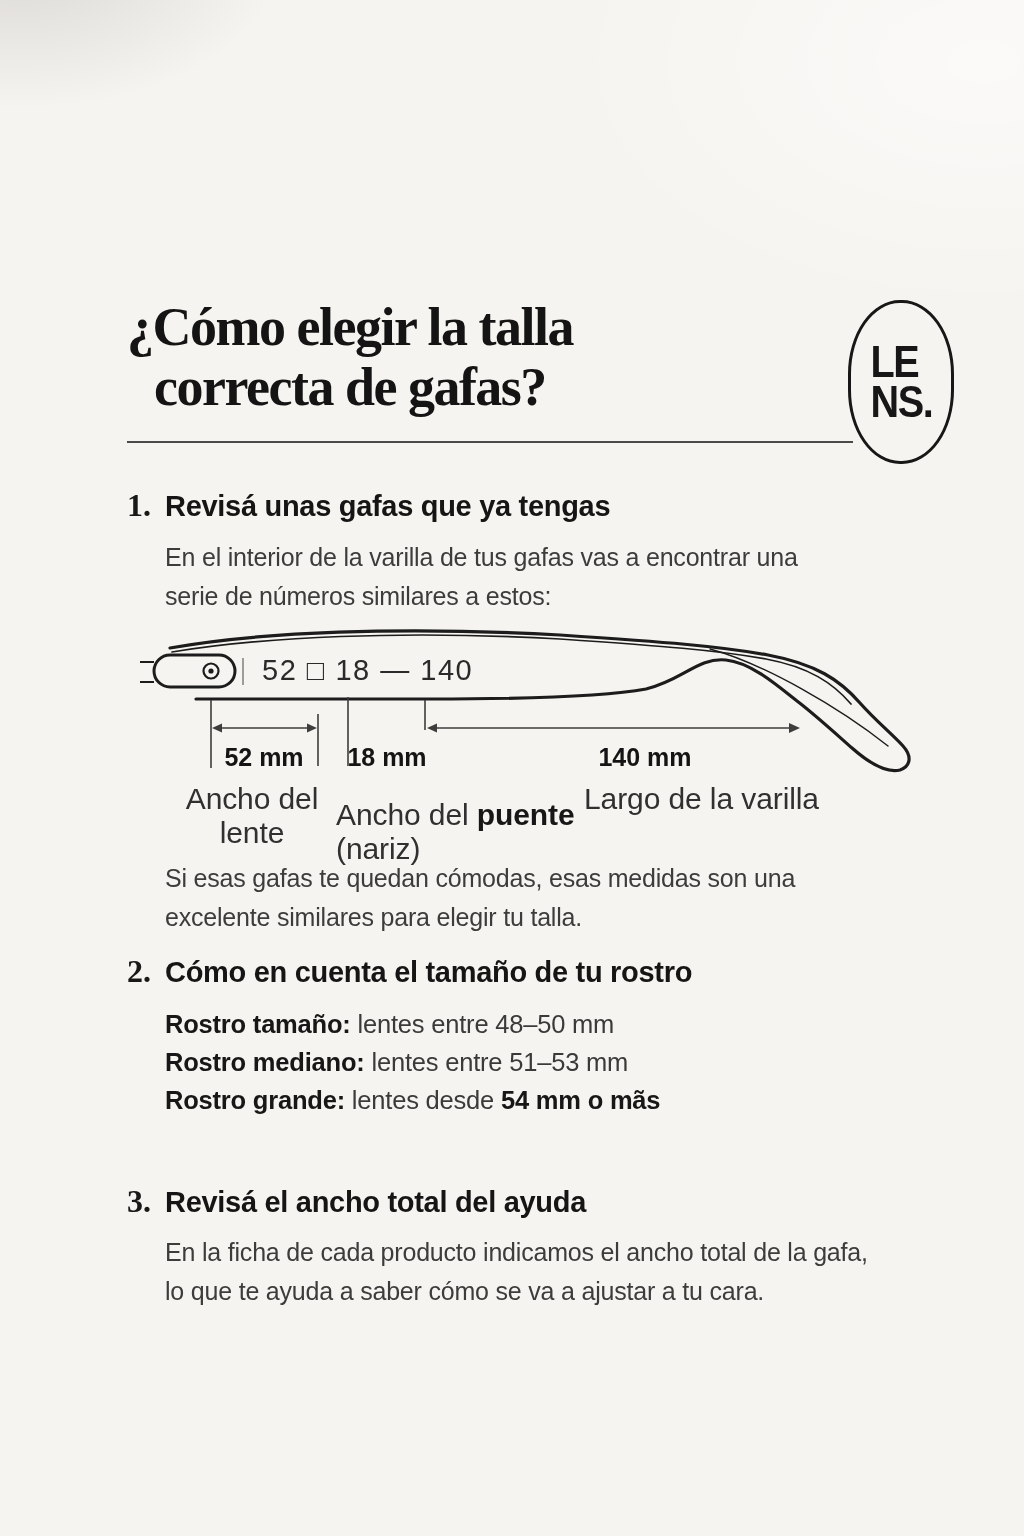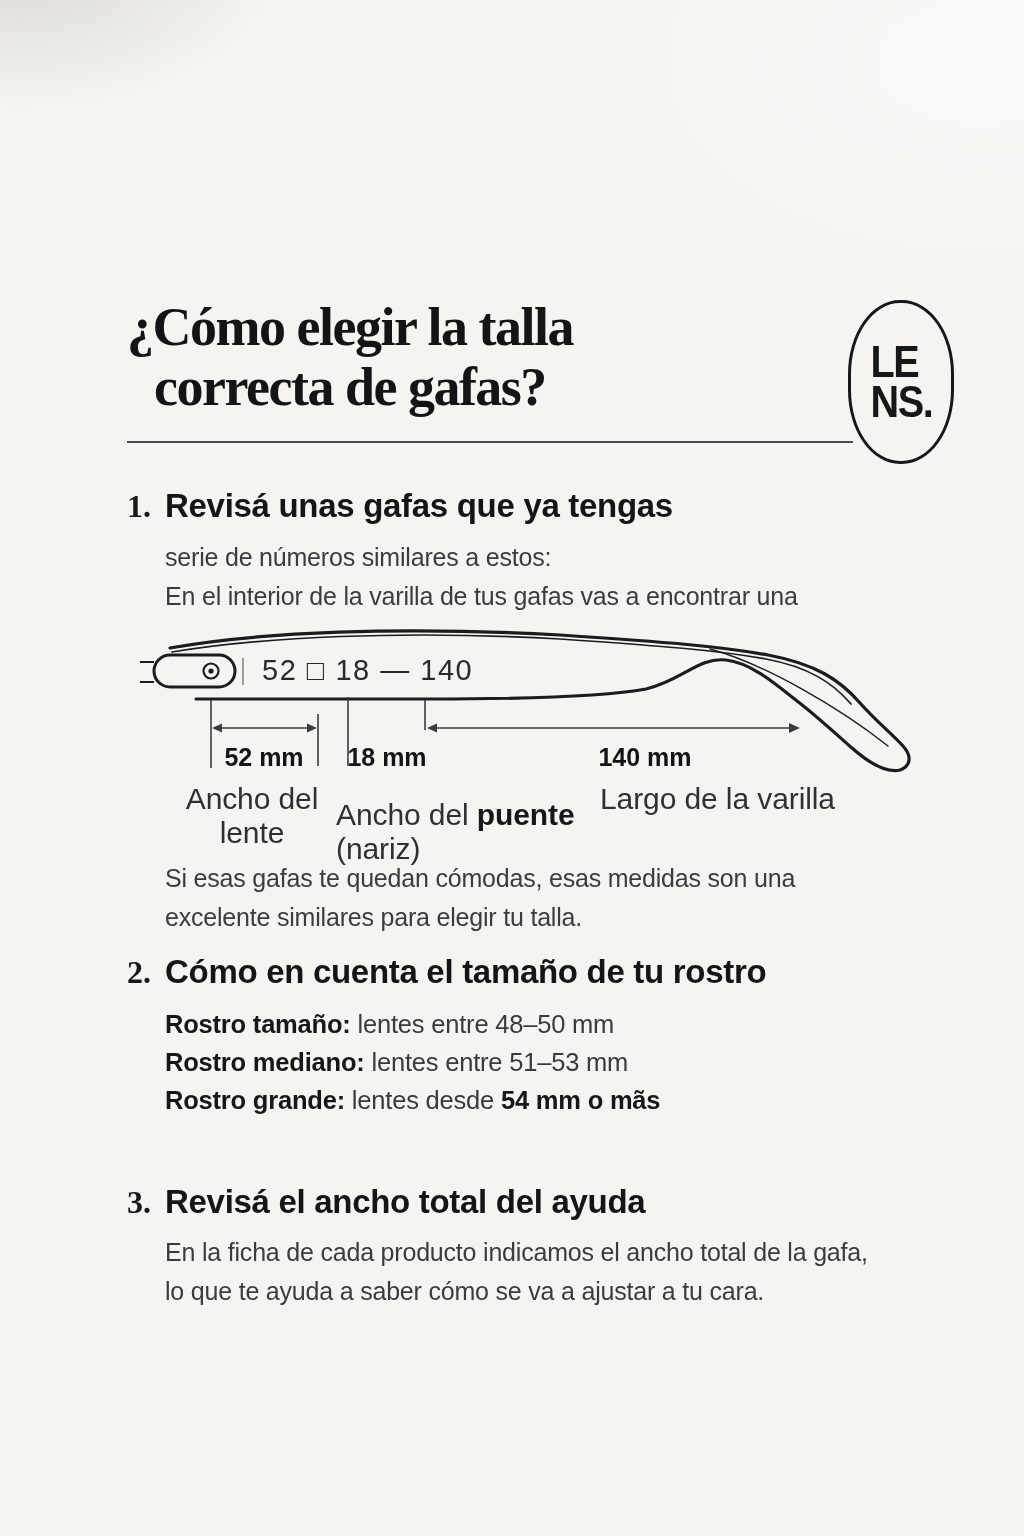--- a/index.html
+++ b/index.html
@@ -34,42 +34,42 @@
   }
   .logo-inner {
     font-size:44px; line-height:40px; font-weight:600;
     letter-spacing:-1.5px; color:#171717; text-align:left;
     transform:scaleX(.9);
   }
 
   
   .sec-head { position:absolute; display:flex; align-items:baseline; gap:14px; white-space:nowrap; }
   .sec-num  { font-family:"Liberation Serif", serif; font-size:32px; font-weight:600; color:#181818; }
-  .sec-title{ font-size:33px; font-weight:700; letter-spacing:-0.3px; color:#151515; }
+  .sec-title{ font-size:29px; font-weight:700; letter-spacing:-0.3px; color:#151515; }
 
   
   .para { position:absolute; left:165px; font-size:25px; line-height:39px;
           color:#3c3c3c; letter-spacing:-0.2px; white-space:nowrap; }
   .list { position:absolute; left:165px; font-size:25.5px; line-height:38px;
           color:#3a3a3a; letter-spacing:-0.2px; white-space:nowrap; }
   .list b, .b { font-weight:700; color:#171717; }
   .note { position:absolute; left:165px; font-size:22.5px; color:#3a3a3a;
           letter-spacing:-0.1px; white-space:nowrap; }
 
   
   .diagram { position:absolute; left:140px; top:616px; width:790px; height:245px; }
   .diagram svg { display:block; }
   .dim-value { font-family:"Liberation Sans", sans-serif; font-size:25px; font-weight:700; fill:#141414; }
   .arm-marking { font-family:"Liberation Sans","DejaVu Sans", sans-serif; font-size:29px;
                  font-weight:400; letter-spacing:1.5px; fill:#2a2a2a; }
   .dlabel { position:absolute; font-size:30px; line-height:34px; color:#303030;
             letter-spacing:-0.1px; white-space:nowrap; }
   .dlabel-1 { left:34px;  top:166px; width:156px; text-align:center; }
   .dlabel-2 { left:196px; top:182px; }
-  .dlabel-3 { left:444px; top:166px;margin-left:16px; }
+  .dlabel-3 { left:444px; top:166px; }
 </style>
 </head>
 <body>
 
 <div class="page">
 
   <div class="title">
     <div>¿Cómo elegir la talla</div>
     <div>correcta de gafas?</div>
   </div>
@@ -79,22 +79,22 @@
       <div>LE</div>
       <div>NS.</div>
     </div>
   </div>
 
   <div class="sec-head" style="left:127px; top:487px;">
     <span class="sec-num">1.</span>
     <span class="sec-title">Revisá unas gafas que ya tengas</span>
   </div>
   <div class="para" style="top:538px;">
+    <div>En el interior de la varilla de tus gafas vas a encontrar una</div>
     <div>serie de números similares a estos:</div>
-    <div>En el interior de la varilla de tus gafas vas a encontrar una</div>
   </div>
 
   <div class="diagram">
     <svg width="790" height="162" viewBox="0 0 790 162">
 
       <path d="M 30,32 C 120,16 260,10 420,19 C 525,26 578,30 628,39
                C 676,48 700,64 720,87 C 735,104 753,119 763,130
                C 772,140 771,150 760,154 C 747,157 729,147 712,132
                C 695,117 673,97 657,85 C 640,72 613,47 586,44
                C 558,41 543,64 506,73 C 464,81 380,83 290,83 L 56,83" fill="none" stroke="#1c1c1c" stroke-width="3.2" stroke-linecap="round"></path>

